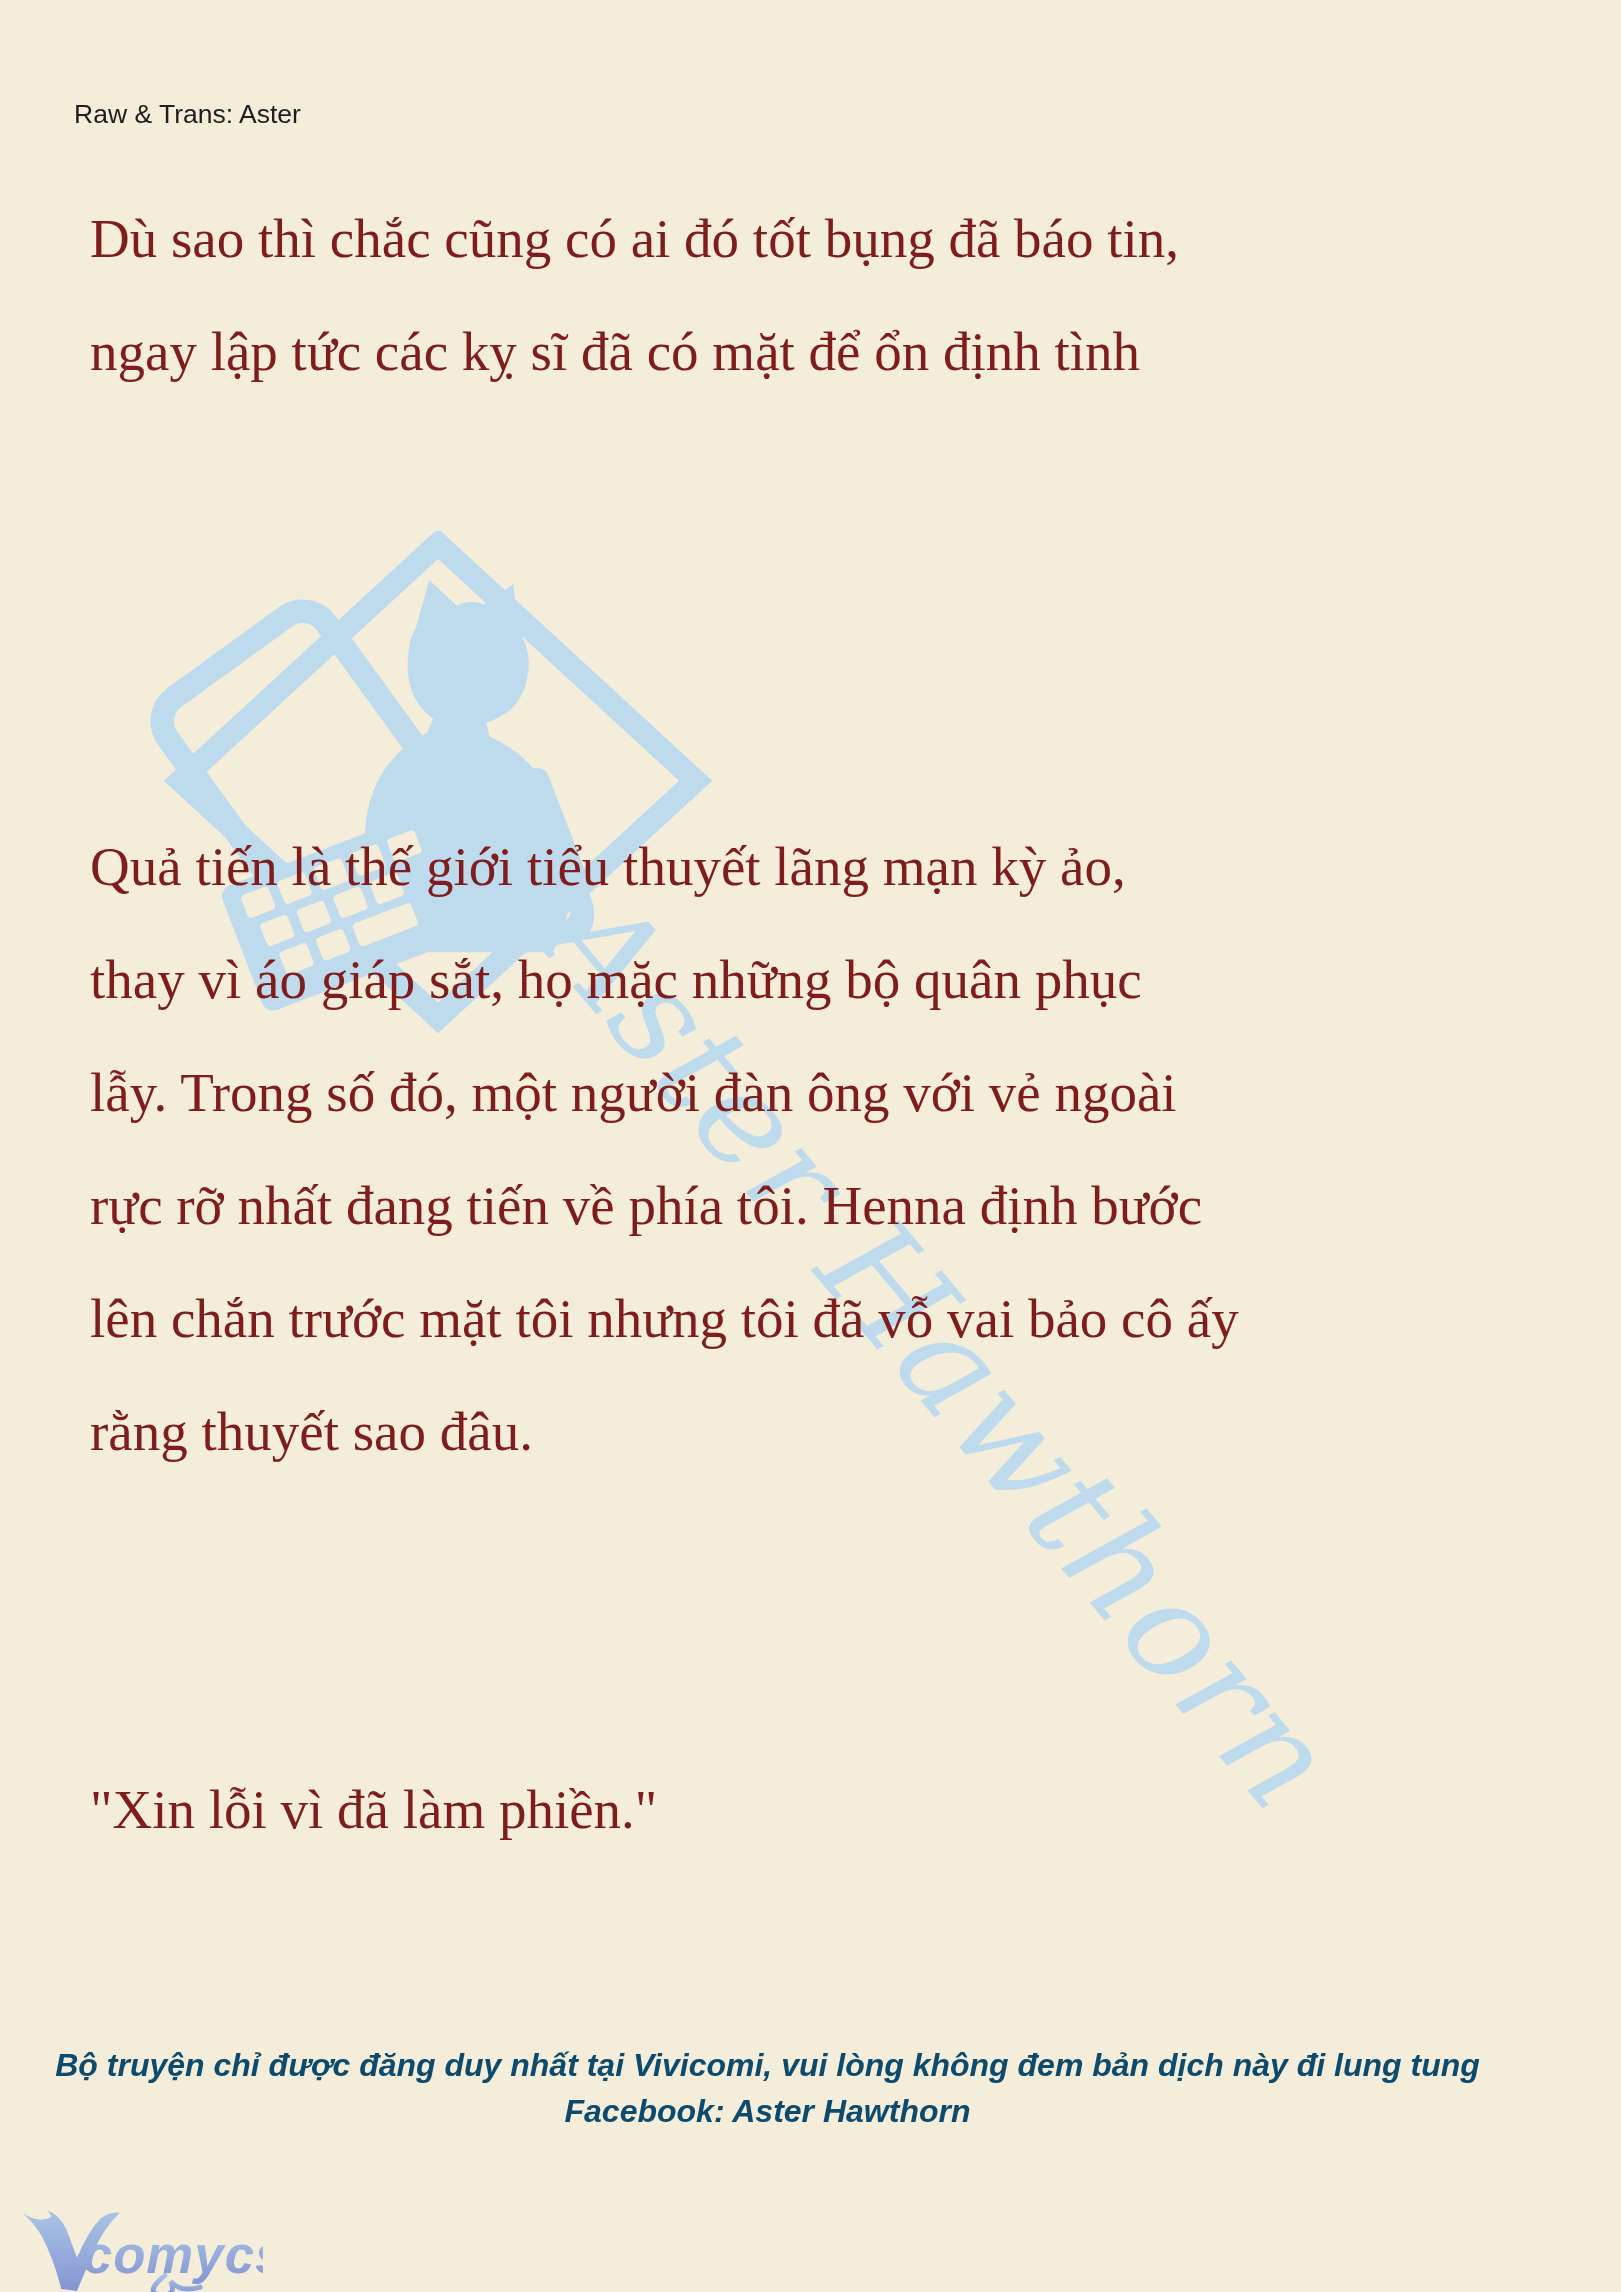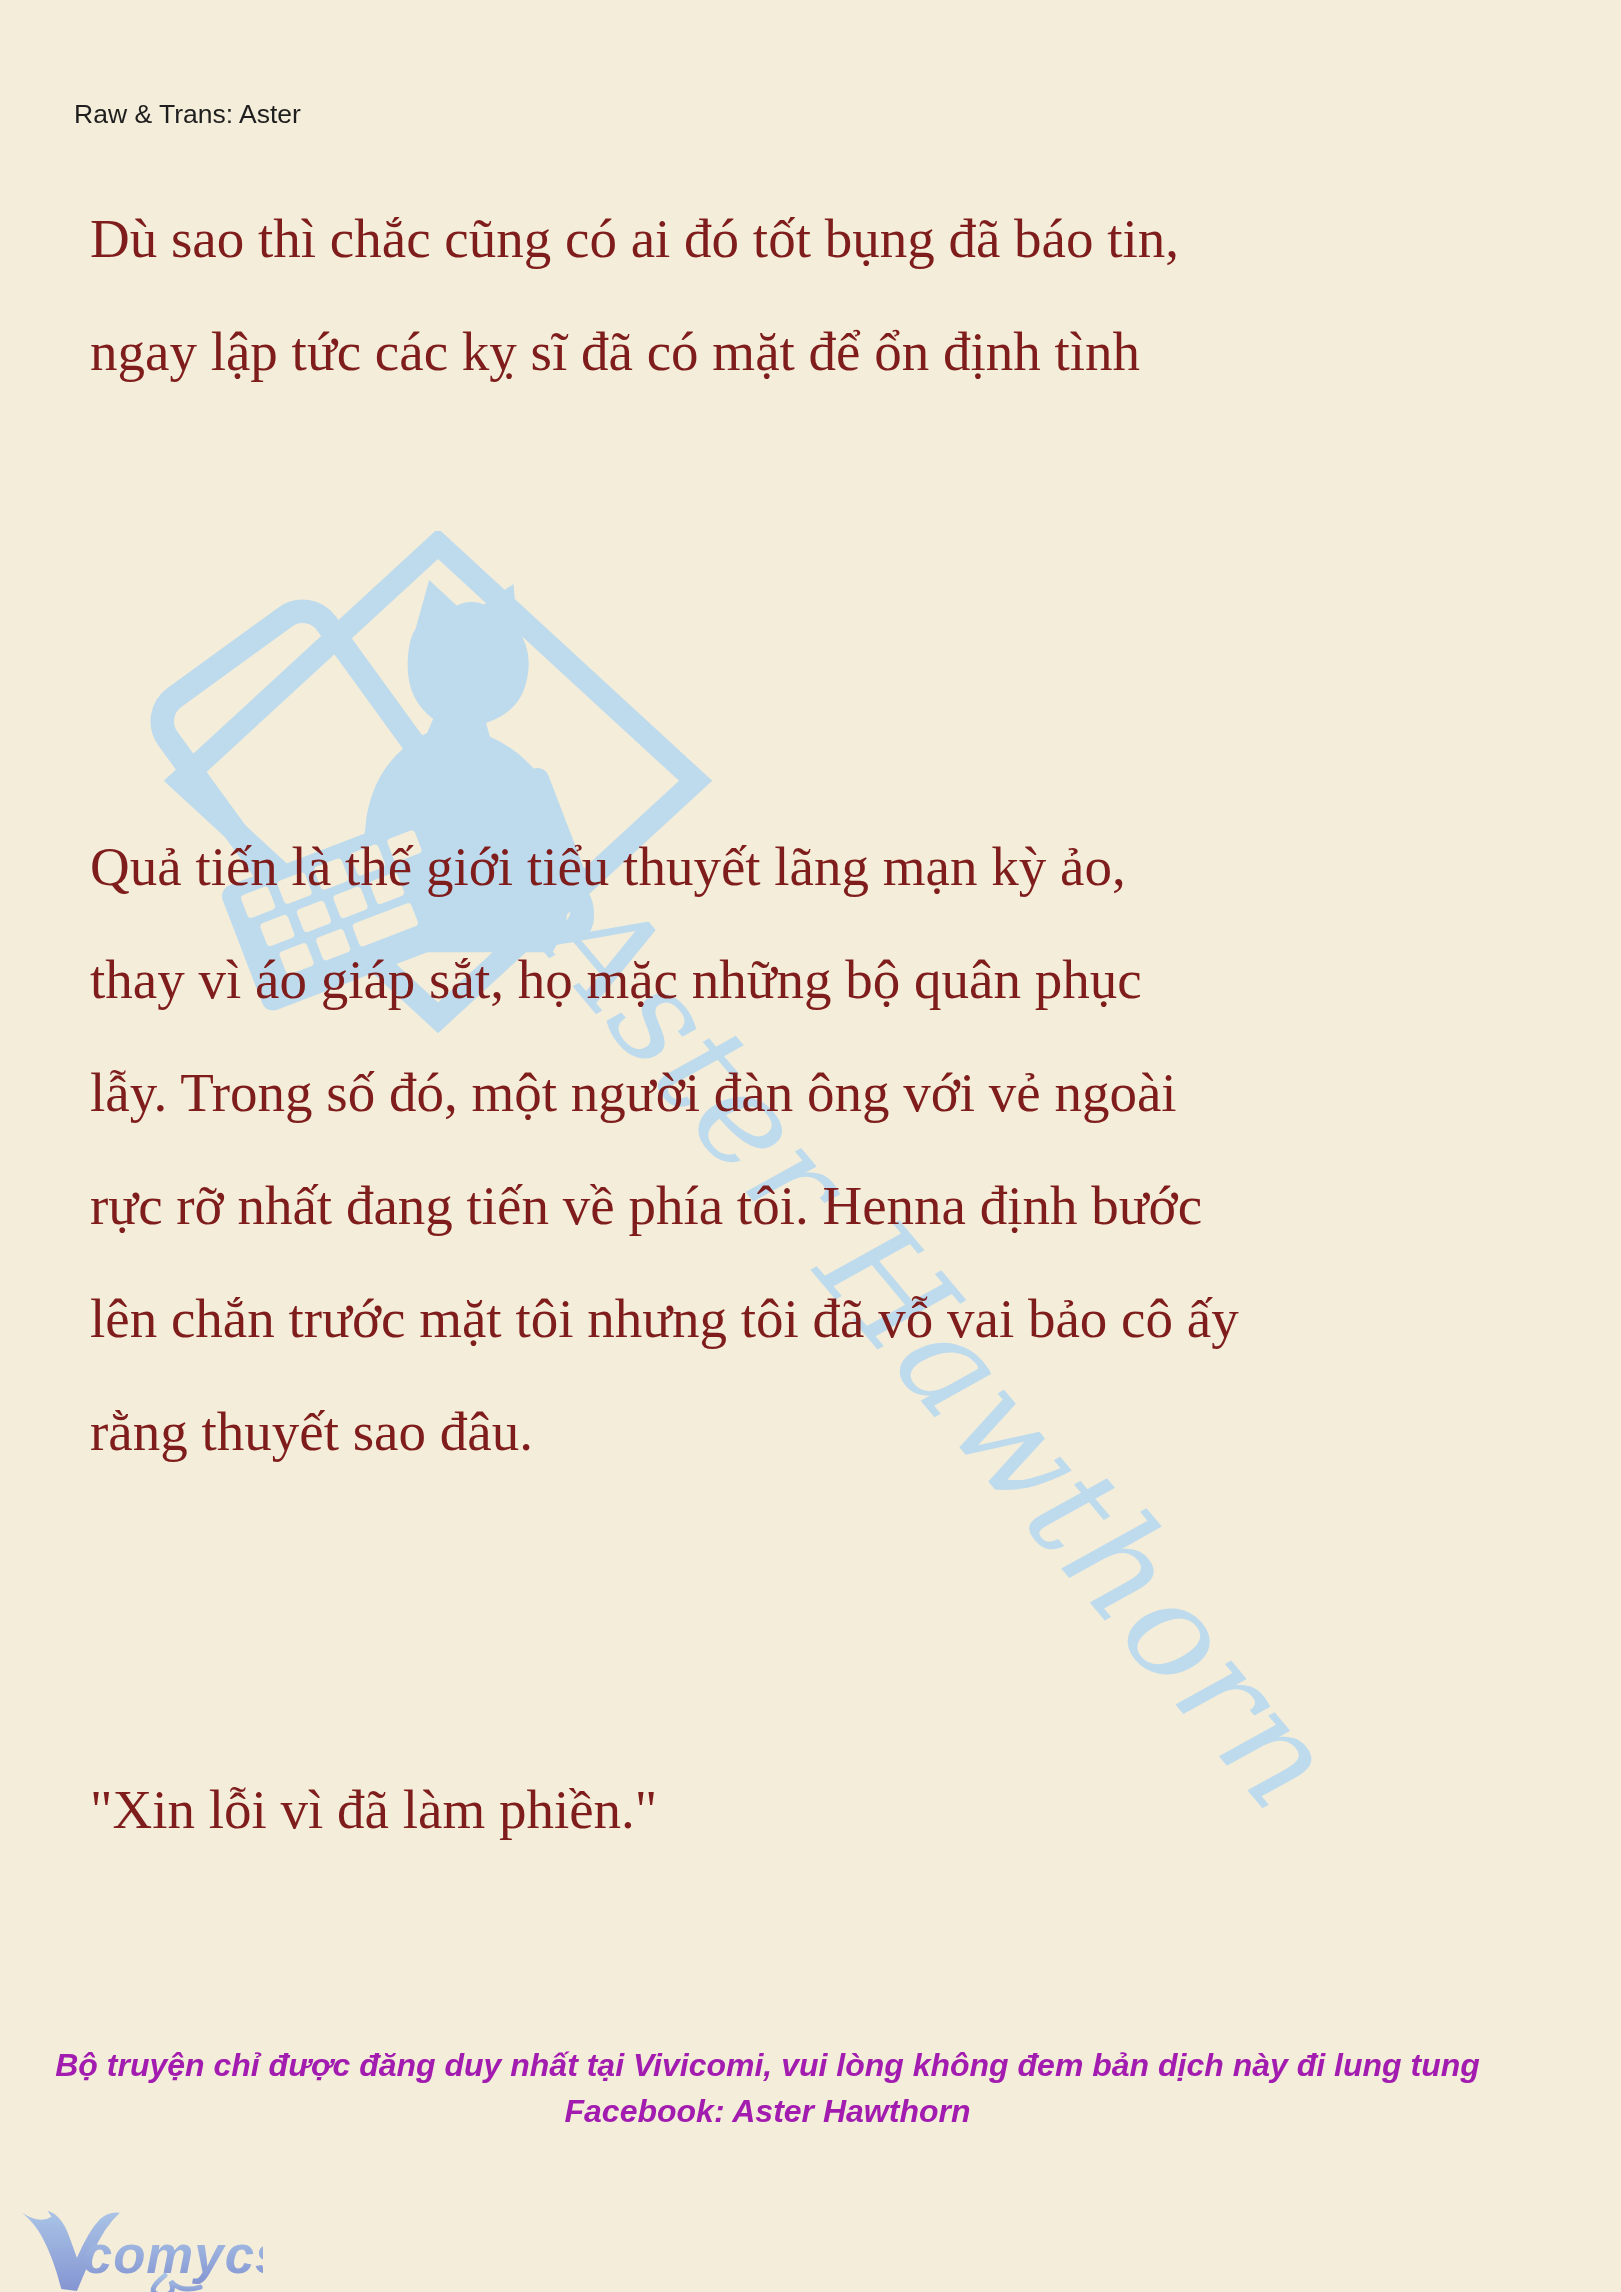--- a/index.html
+++ b/index.html
@@ -31,21 +31,21 @@
     color:#bedbee;
     transform:rotate(50deg);transform-origin:0 0;
   }
   .story{position:relative;z-index:2;}
   .footer{
     position:absolute;left:0;top:2042px;width:1535px;z-index:2;
     text-align:center;
     font-family:"Liberation Sans", sans-serif;
     font-style:italic;font-weight:bold;
     font-size:32px;line-height:46px;
-    color:#a21caf;
+    color:#0c4a6e;
   }
   .brand{position:absolute;left:17.6px;top:2203px;z-index:2;}
 </style>
 </head>
 <body>
 
 <div class="page">
 
   <div class="credit">Raw &amp; Trans: Aster</div>
 

